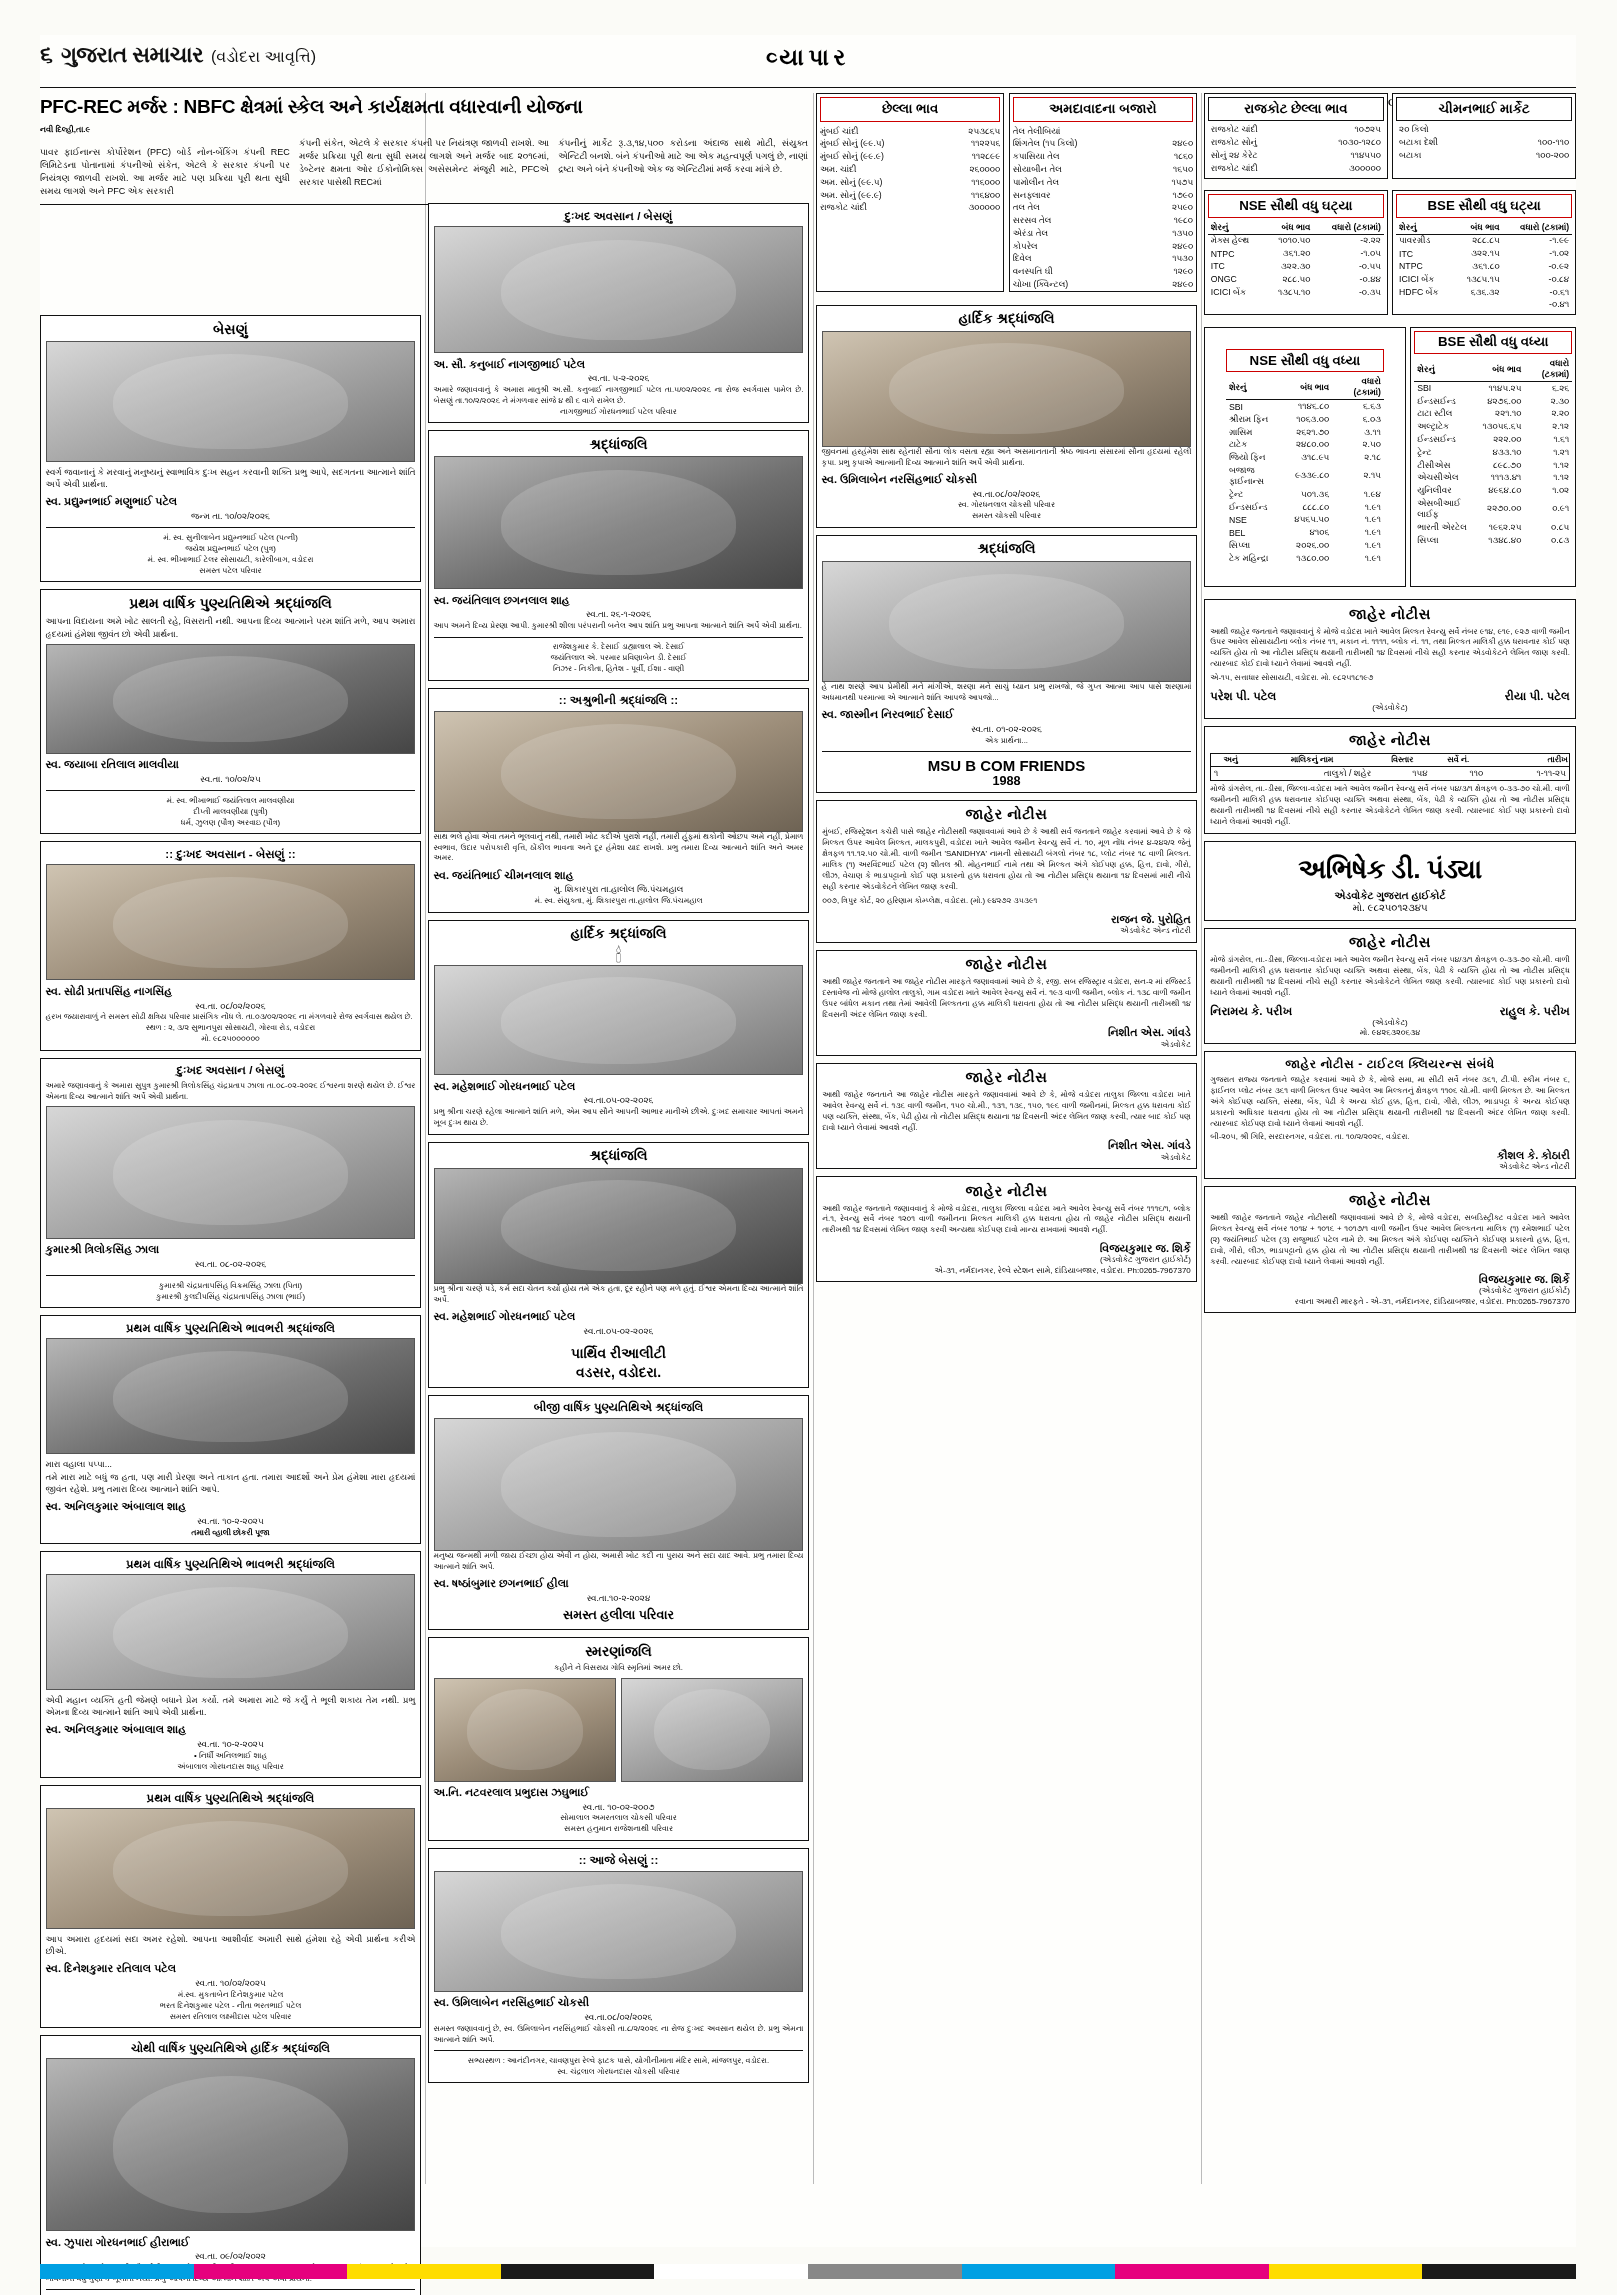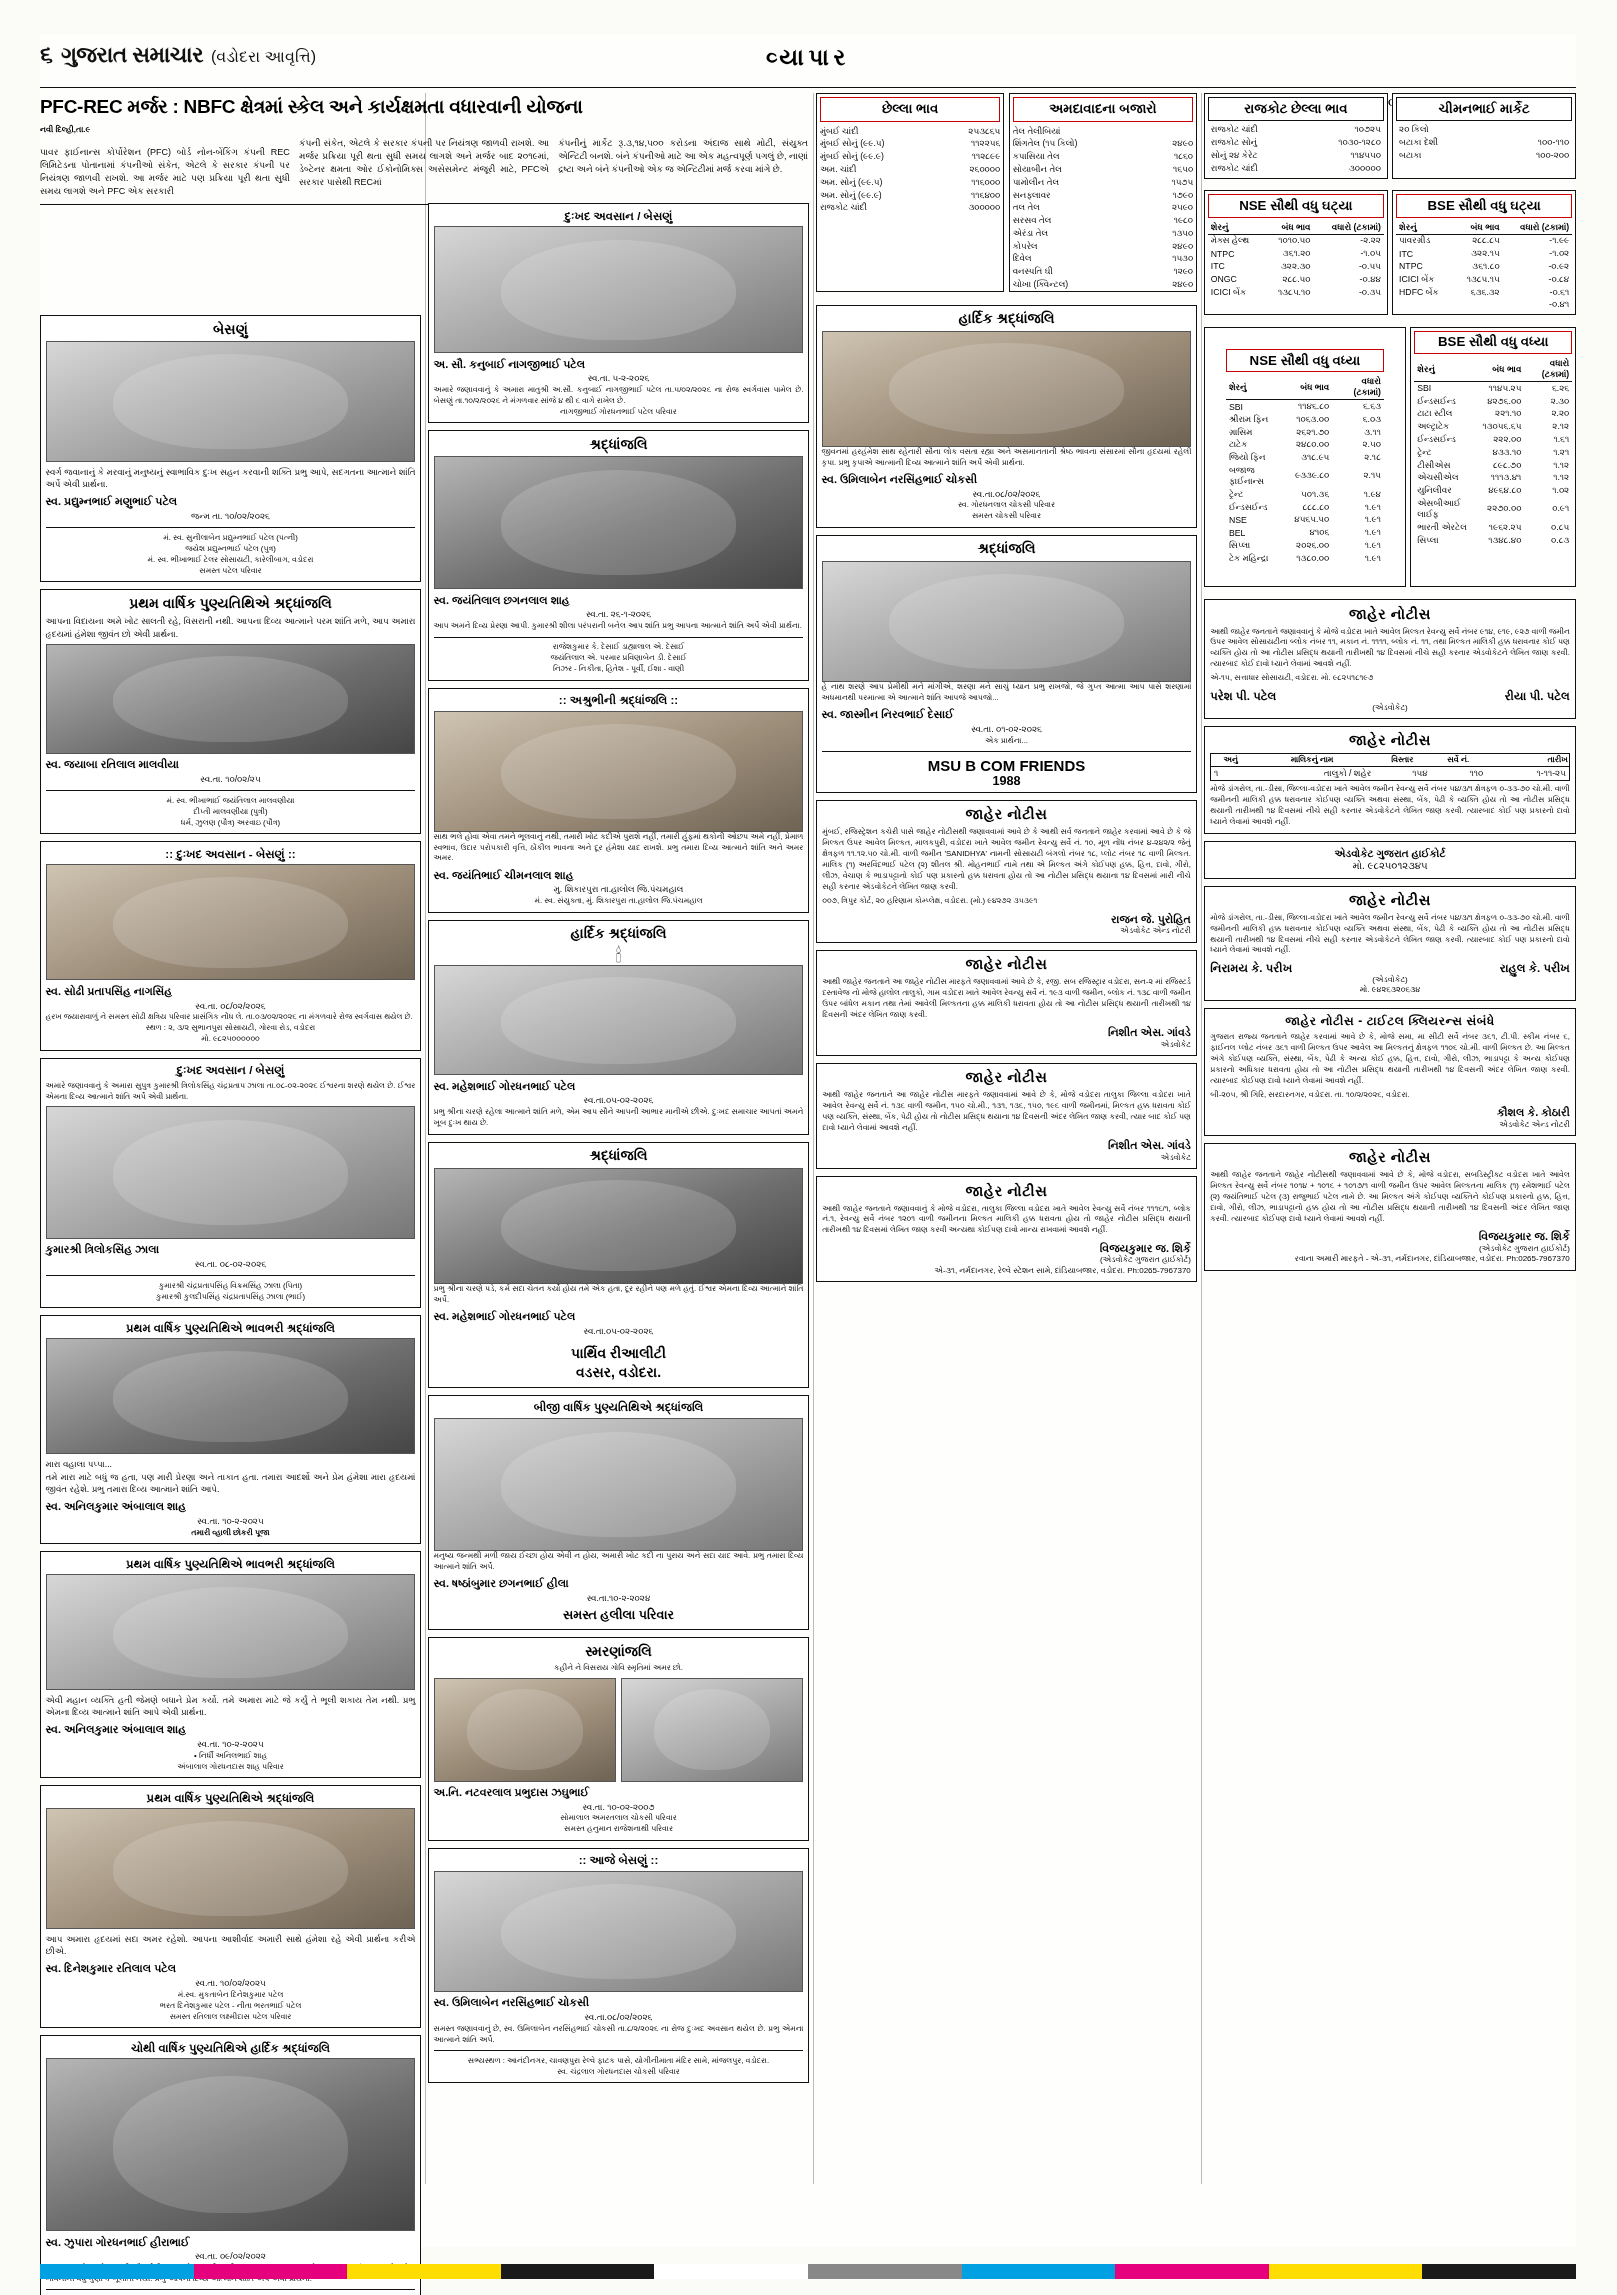--- a/index.html
+++ b/index.html
@@ -761,20 +761,21 @@
                   <td class="r">૧૫૪</td>
                   <td class="r">૧૧૦</td>
                   <td class="r">૧-૧૧-૨૫</td>
                 </tr>
               </tbody>
           </table>
           <div class="n-body" style="margin-top:3.5px">મોજે ડાંગરોલ, તા.-ડીસા, જિલ્લા-વડોદરા ખાતે આવેલ જમીન રેવન્યુ સર્વે નંબર ૫૪/૩/૧ ક્ષેત્રફળ ૦-૩૩-૭૦ ચો.મી. વાળી જમીનની માલિકી હક્ક ધરાવનાર કોઈપણ વ્યક્તિ અથવા સંસ્થા, બેંક, પેઢી કે વ્યક્તિ હોય તો આ નોટીસ પ્રસિદ્ધ થયાની તારીખથી ૧૪ દિવસમાં નીચે સહી કરનાર એડવોકેટને લેખિત જાણ કરવી. ત્યારબાદ કોઈ પણ પ્રકારનો દાવો ધ્યાને લેવામાં આવશે નહીં.</div>
         </div>
 
         <div class="box" style="padding:5.8px">
+          <div class="adbig">અભિષેક ડી. પંડ્યા</div>
           <div class="center bold" style="font-size:10.4px">એડવોકેટ ગુજરાત હાઈકોર્ટ</div>
           <div class="center" style="font-size:10px">મો. ૯૮૨૫૦૧૨૩૪૫</div>
         </div>
 
         <div class="notice">
           <div class="n-title">જાહેર નોટીસ</div>
           <div class="n-body">મોજે ડાંગરોલ, તા.-ડીસા, જિલ્લા-વડોદરા ખાતે આવેલ જમીન રેવન્યુ સર્વે નંબર ૫૪/૩/૧ ક્ષેત્રફળ ૦-૩૩-૭૦ ચો.મી. વાળી જમીનની માલિકી હક્ક ધરાવનાર કોઈપણ વ્યક્તિ અથવા સંસ્થા, બેંક, પેઢી કે વ્યક્તિ હોય તો આ નોટીસ પ્રસિદ્ધ થયાની તારીખથી ૧૪ દિવસમાં નીચે સહી કરનાર એડવોકેટને લેખિત જાણ કરવી. ત્યારબાદ કોઈ પણ પ્રકારનો દાવો ધ્યાને લેવામાં આવશે નહીં.</div>
           <div style="display:flex;justify-content:space-between;margin-top:4.6px">
             <div class="bold" style="font-size:11.6px">નિરામય કે. પરીખ</div>
             <div class="bold" style="font-size:11.6px">રાહુલ કે. પરીખ</div>

